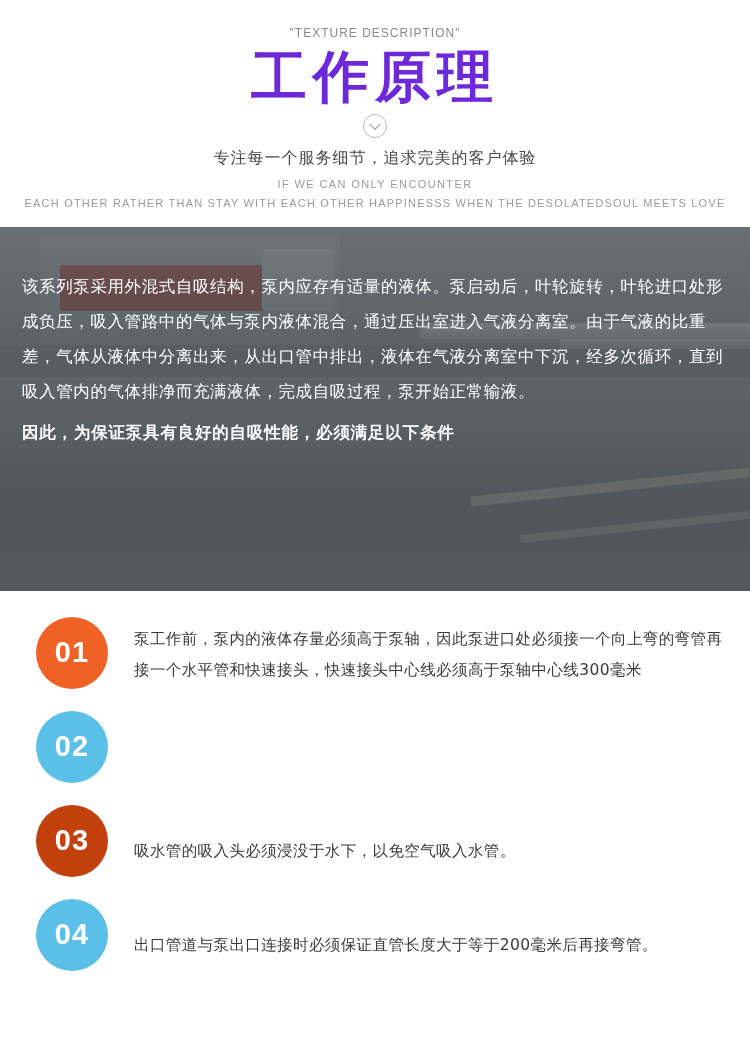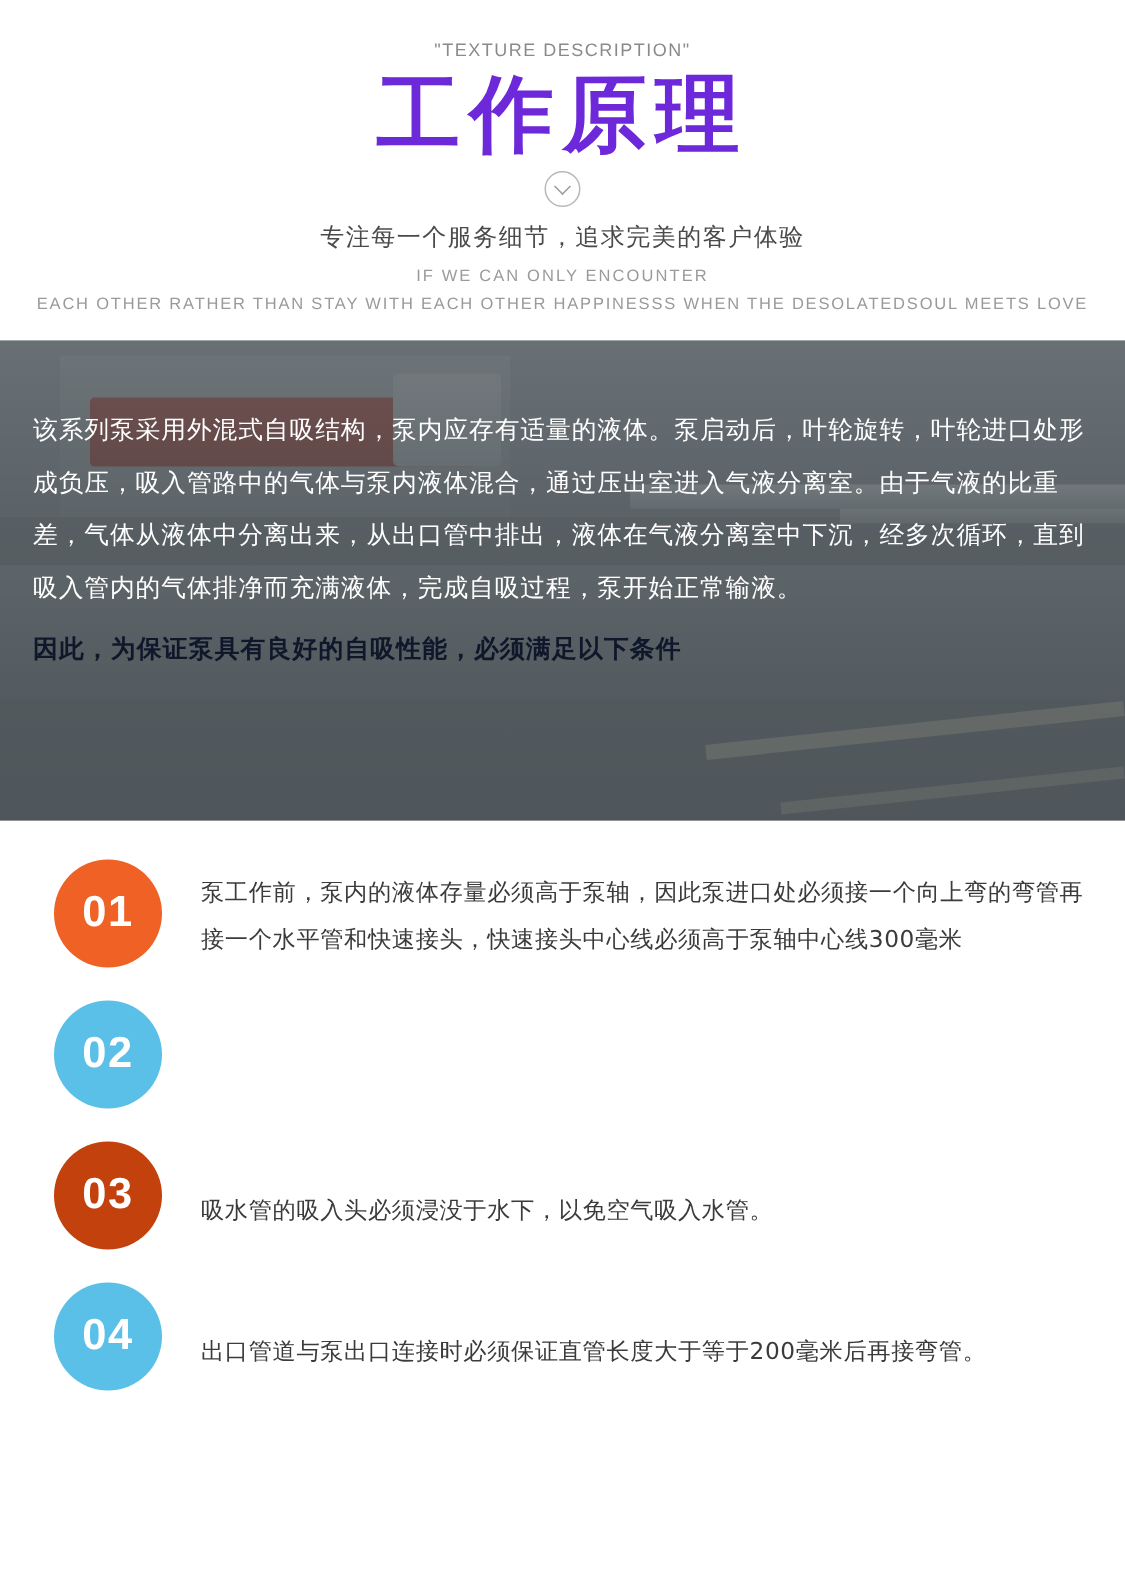--- a/index.html
+++ b/index.html
@@ -75,21 +75,21 @@
     font-size: 11px;
     color: #9a9a9a;
     letter-spacing: 1.2px;
   }
 
   
   .banner {
     position: relative;
     margin-top: 18px;
     width: 750px;
-    height: 320px;
+    height: 364px;
     overflow: hidden;
     background: #6e7478;
   }
   .banner-photo {
     position: absolute;
     inset: 0;
   }
   
   .photo-sky {
     position: absolute;
@@ -158,21 +158,21 @@
     box-sizing: border-box;
     color: #ffffff;
     font-size: 16.5px;
     line-height: 35px;
     letter-spacing: 0.6px;
     font-family: "DejaVu Sans", "Liberation Sans", sans-serif;
   }
   .banner-highlight {
     display: block;
     margin-top: 6px;
-    color: #0f172a;
+    color: #ffffff;
     font-weight: bold;
     font-size: 16.5px;
     letter-spacing: 0.8px;
   }
 
   
   .steps {
     padding: 26px 0 0 0;
   }
   .step {

